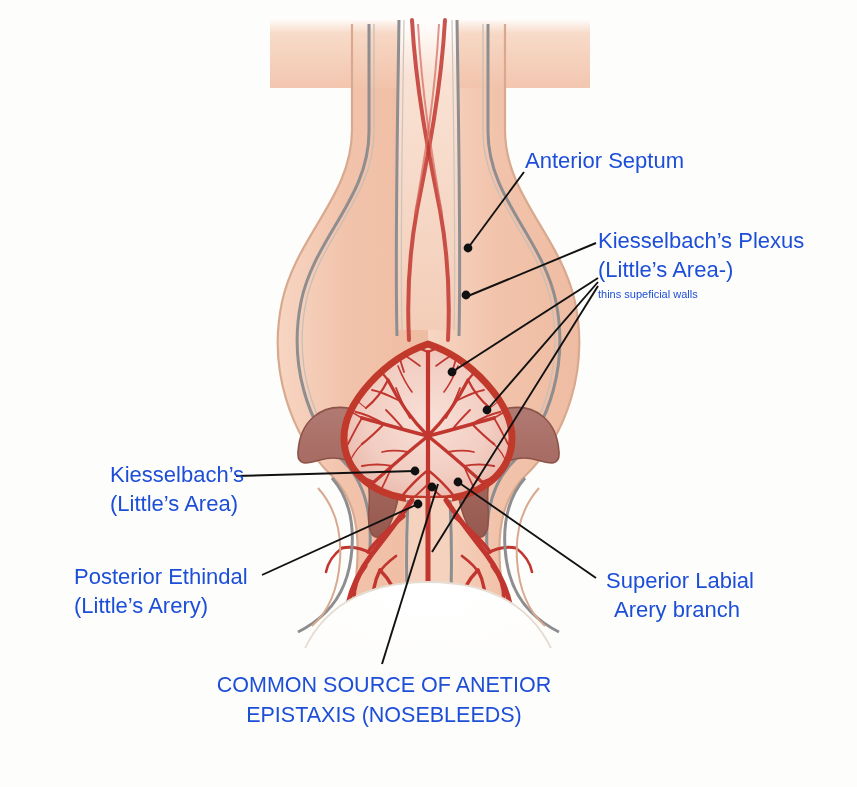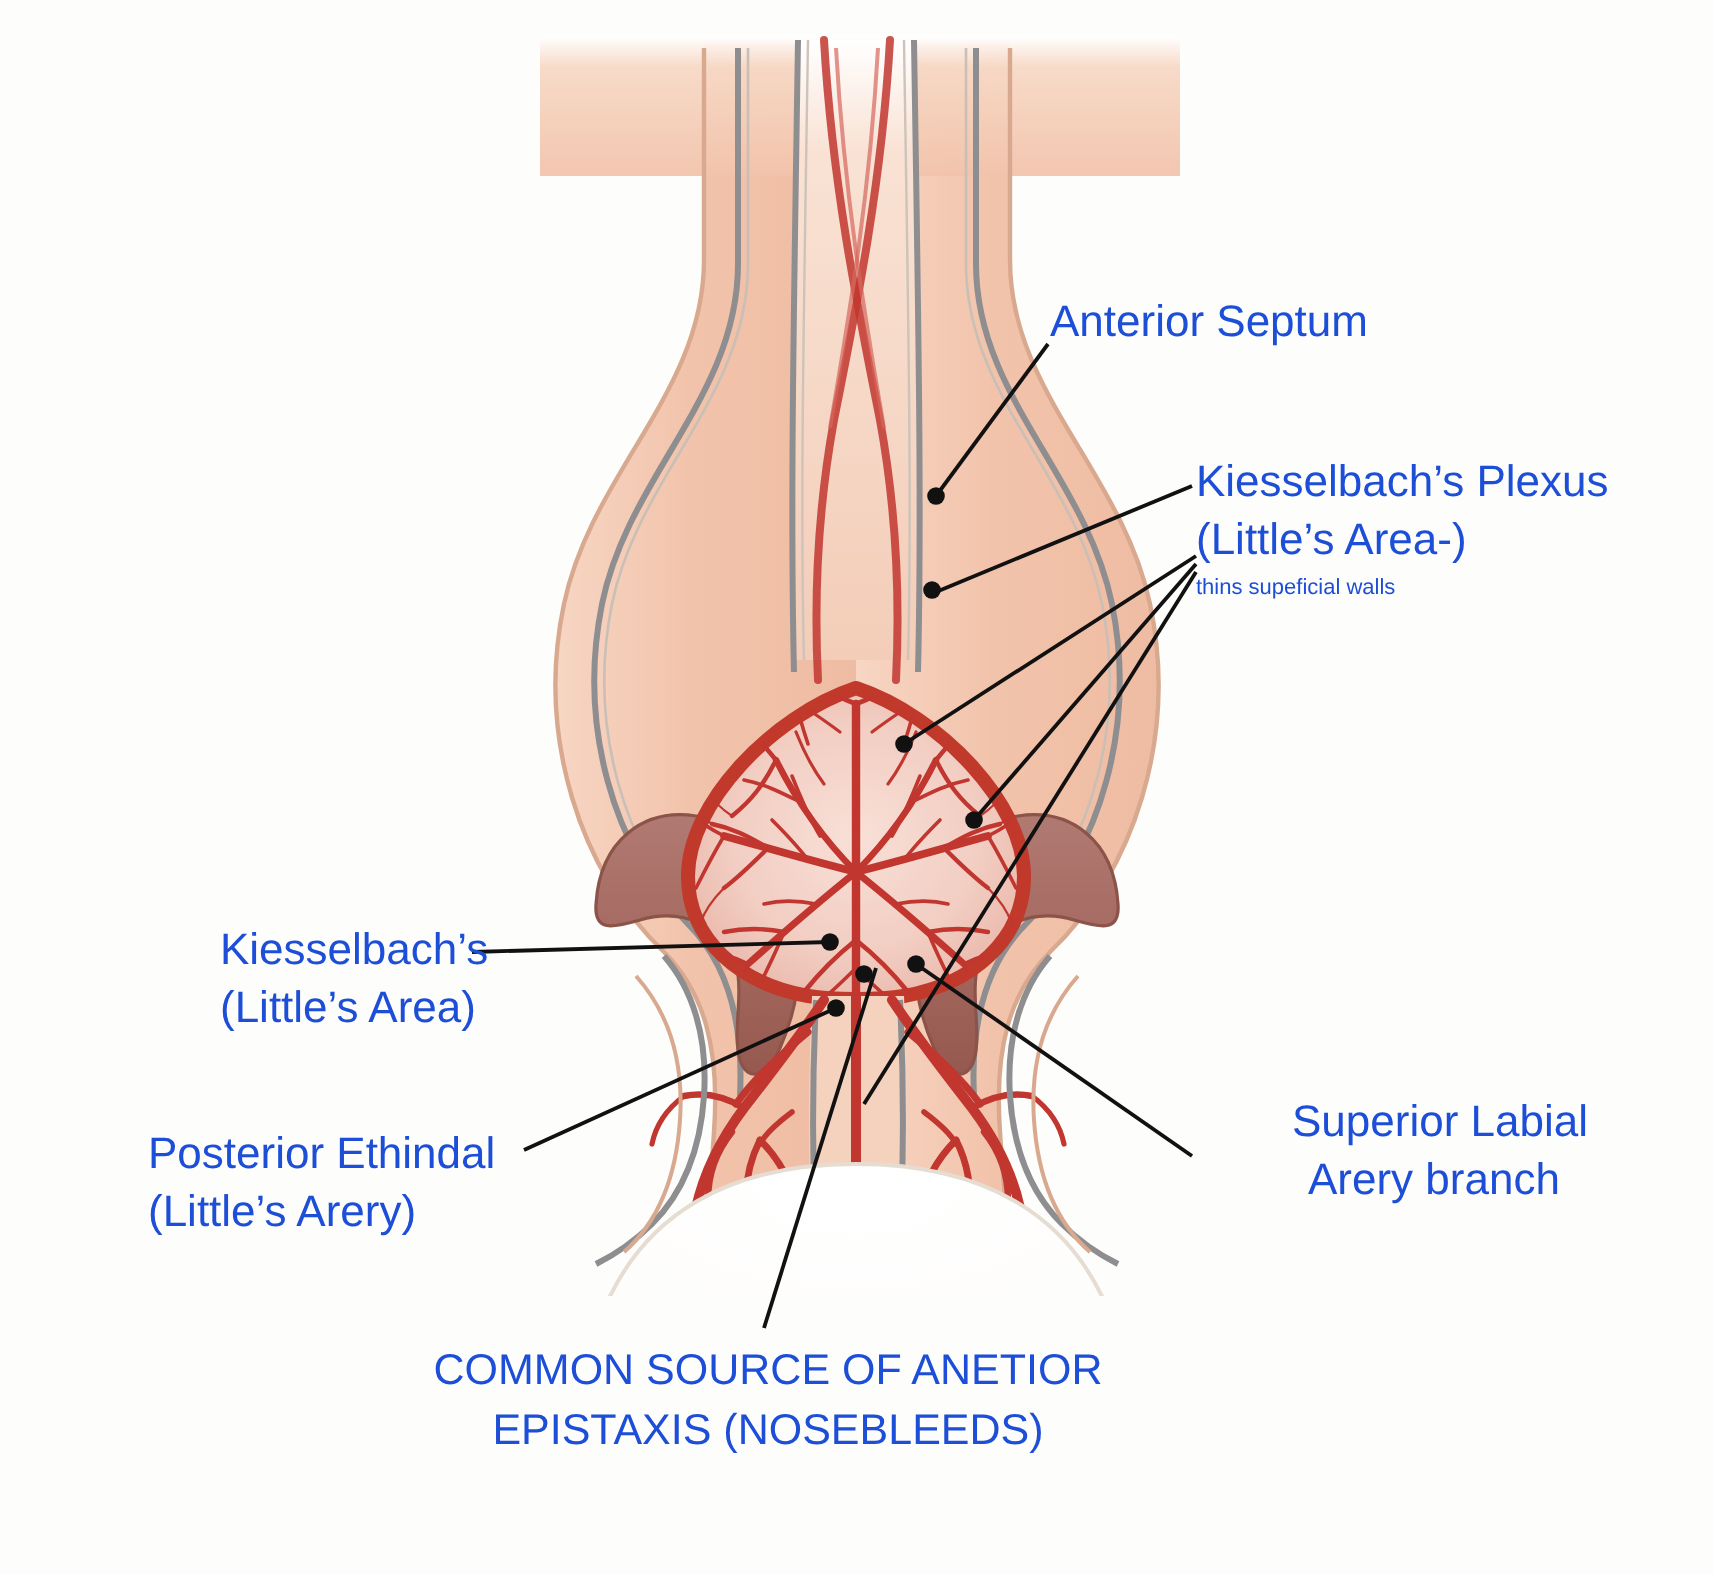--- a/index.html
+++ b/index.html
@@ -315,21 +315,21 @@
   <div class="lbl lbl-main" style="left:66px;top:460px;margin-left:44px;">
     <span class="l1">Kiesselbach’s</span>
     <span class="l2">(Little’s Area)</span>
   </div>
 
   <div class="lbl lbl-main ctr" style="left:74px;top:562px;">
     <span class="l1">Posterior Ethindal</span>
     <span class="l2">(Little’s Arery)</span>
   </div>
 
-  <div class="lbl lbl-main" style="left:606px;top:546px;margin-left:40px;">
+  <div class="lbl lbl-main" style="left:606px;top:566px;">
     <span class="l1">Superior Labial</span>
     <span class="l2" style="padding-left:8px;">Arery branch</span>
   </div>
 
   <div class="lbl lbl-caption" style="left:0;width:768px;top:670px;">
     <span class="l1">COMMON SOURCE OF ANETIOR</span>
     <span class="l2">EPISTAXIS (NOSEBLEEDS)</span>
   </div>
 
 </div>

